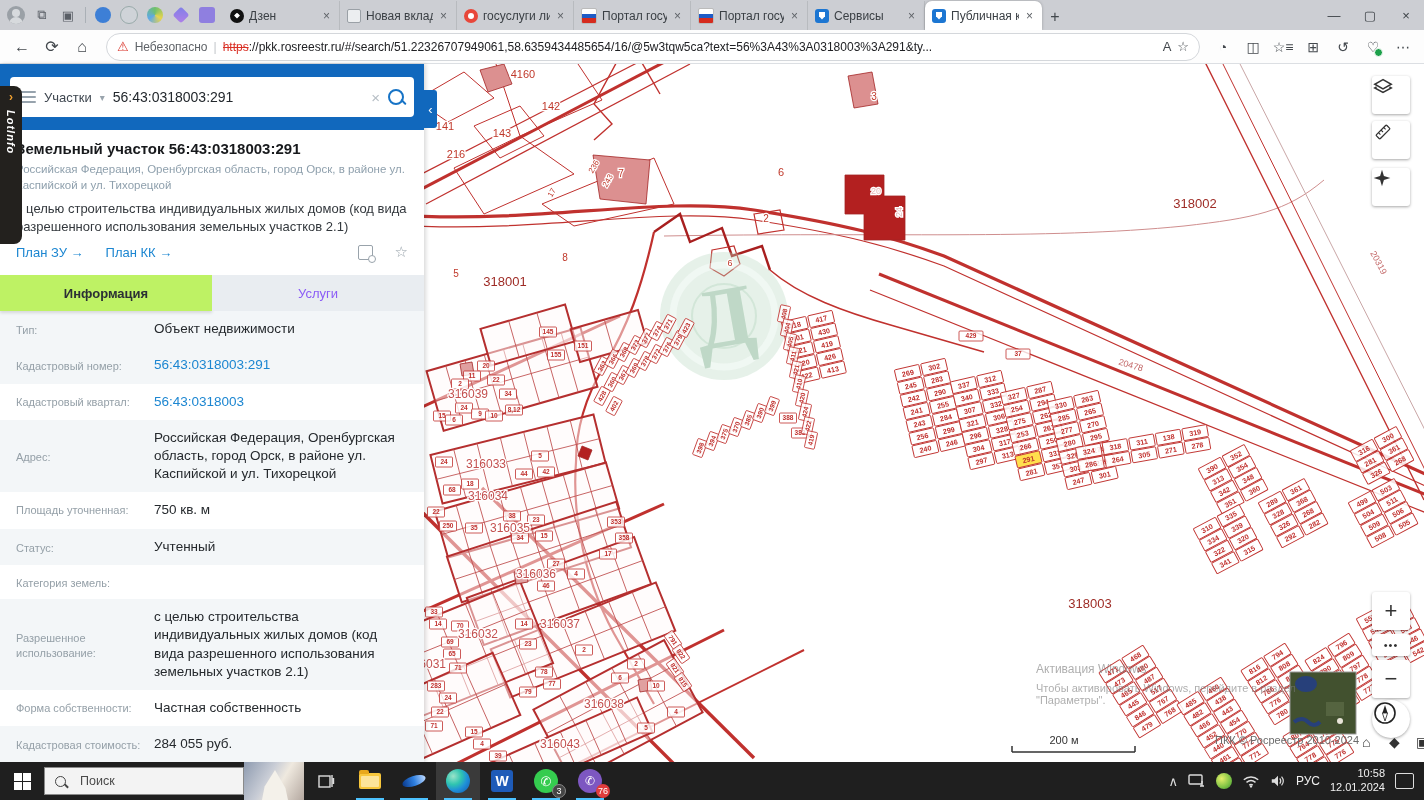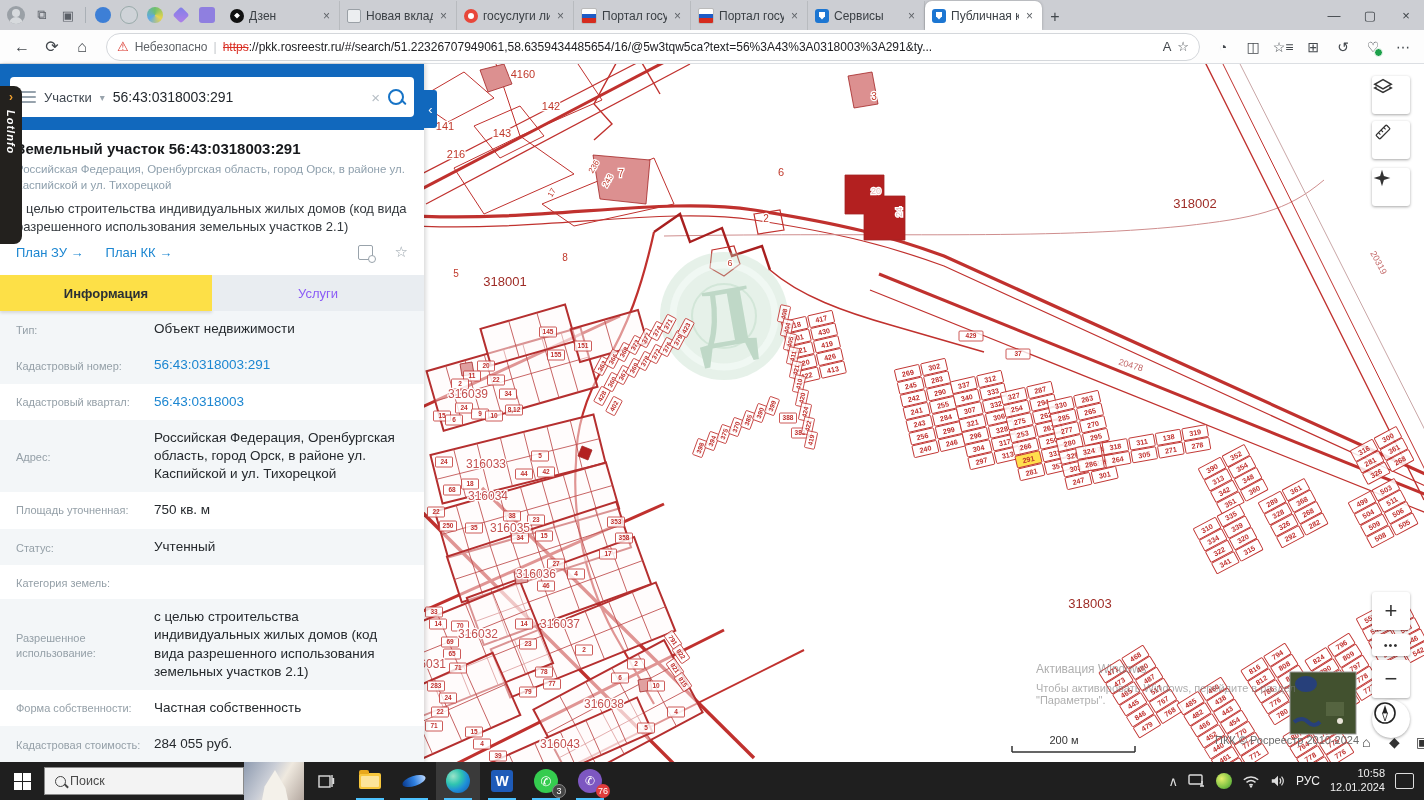--- a/index.html
+++ b/index.html
@@ -66,21 +66,21 @@
   .p-title{font-size:15px;font-weight:bold;color:#17191c;}
   .p-sub{margin-top:5px;font-size:11.5px;line-height:1.35;color:#8fa0ad;}
   .p-desc{margin-top:7px;font-size:13px;line-height:1.35;color:#33383d;}
   .p-links{margin-top:8px;display:flex;align-items:center;gap:22px;font-size:13px;color:#1c86d1;}
   .p-links .spacer{flex:1;}
   .mini-ic{color:#99a3ab;font-size:15px;}
   .docsearch{width:13px;height:13px;border:1.5px solid #99a3ab;border-radius:2px;position:relative;}
   .docsearch:after{content:"";position:absolute;right:-4px;bottom:-4px;width:6px;height:6px;border:1.5px solid #99a3ab;border-radius:50%;background:#fff;}
   .p-tabs{display:flex;height:36px;margin-top:8px;}
   .p-tab{flex:1;display:flex;align-items:center;justify-content:center;font-size:13px;}
-  .p-tab.active{background:#fde047;color:#2b3035;font-weight:bold;box-shadow:0 2px 3px rgba(0,0,0,.12);}
+  .p-tab.active{background:#bef264;color:#2b3035;font-weight:bold;box-shadow:0 2px 3px rgba(0,0,0,.12);}
   .p-tab.inactive{background:#e9edf1;color:#8b5cf6;}
   .rows{}
   .row{display:flex;padding:9px 16px;box-sizing:border-box;}
   .row.shade{background:#f3f6f8;align-items:center;}
   .row .rl{width:138px;flex:none;font-size:11px;color:#95a0a8;padding-top:2px;line-height:1.3;}
   .row .rv{flex:1;font-size:13.5px;color:#25292d;line-height:1.35;}
   .row .rv.link{color:#1c86d1;}
 
   
   .lotinfo{position:absolute;left:0;top:22px;width:22px;height:158px;background:#23211e;border-radius:0 8px 8px 0;z-index:9;display:flex;flex-direction:column;align-items:center;padding-top:4px;box-sizing:border-box;}
@@ -97,21 +97,21 @@
   .mbtn .d{font-size:11px;color:#333;letter-spacing:1px;}
   .activation{position:absolute;left:612px;top:598px;color:rgba(120,120,120,.6);z-index:4;pointer-events:none;}
   .activation .a1{font-size:12px;}
   .activation .a2{font-size:11px;margin-top:6px;}
 
   
   .taskbar{position:absolute;left:0;top:762px;width:1424px;height:38px;background:#1f1f1f;display:flex;align-items:center;z-index:20;}
   .start{width:44px;height:38px;display:flex;align-items:center;justify-content:center;}
   .winlogo{display:grid;grid-template-columns:8px 8px;grid-template-rows:8px 8px;gap:1px;}
   .winlogo i{background:#fff;}
-  .tsearch{width:200px;height:28px;background:#f3f3f3;border:1px solid #8a8a8a;display:flex;align-items:center;gap:4px;padding:0 10px;box-sizing:border-box;}
+  .tsearch{width:200px;height:28px;background:#f3f3f3;border:1px solid #8a8a8a;display:flex;align-items:center;gap:14px;padding:0 10px;box-sizing:border-box;}
   .tsearch .lens2{width:9px;height:9px;border:1.5px solid #444;border-radius:50%;position:relative;flex:none;}
   .tsearch .lens2:after{content:"";position:absolute;left:8px;top:8px;width:5px;height:1.5px;background:#444;transform:rotate(45deg);}
   .tsearch .ph{font-size:12.5px;color:#4a4a4a;}
   .photo{width:60px;height:38px;background:linear-gradient(120deg,#8e9bb0 0%,#c9cdd6 40%,#efe9df 60%,#b4a8a0 100%);position:relative;}
   .photo:before{content:"";position:absolute;left:18px;top:8px;width:26px;height:30px;background:#f4f1ea;clip-path:polygon(50% 0,90% 60%,100% 100%,0 100%,10% 55%);}
   .tb-app{width:44px;height:38px;display:flex;align-items:center;justify-content:center;position:relative;}
   .tb-app .ul{position:absolute;left:8px;bottom:0;width:28px;height:2px;background:#4cc2ff;}
   .tb-app.activewin{background:#3a3a3a;}
   .fold{width:22px;height:16px;background:#f8c73c;border-radius:2px;position:relative;}
   .fold:before{content:"";position:absolute;left:0;top:-3px;width:10px;height:4px;background:#e8a81c;border-radius:2px 2px 0 0;}

